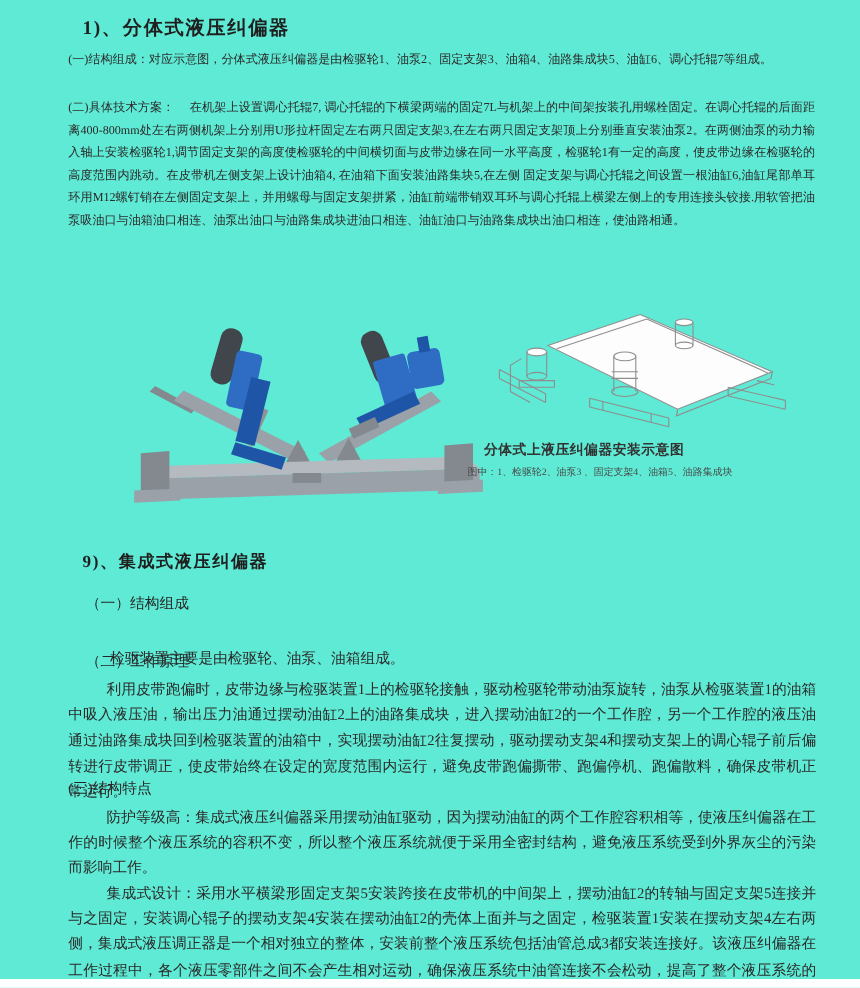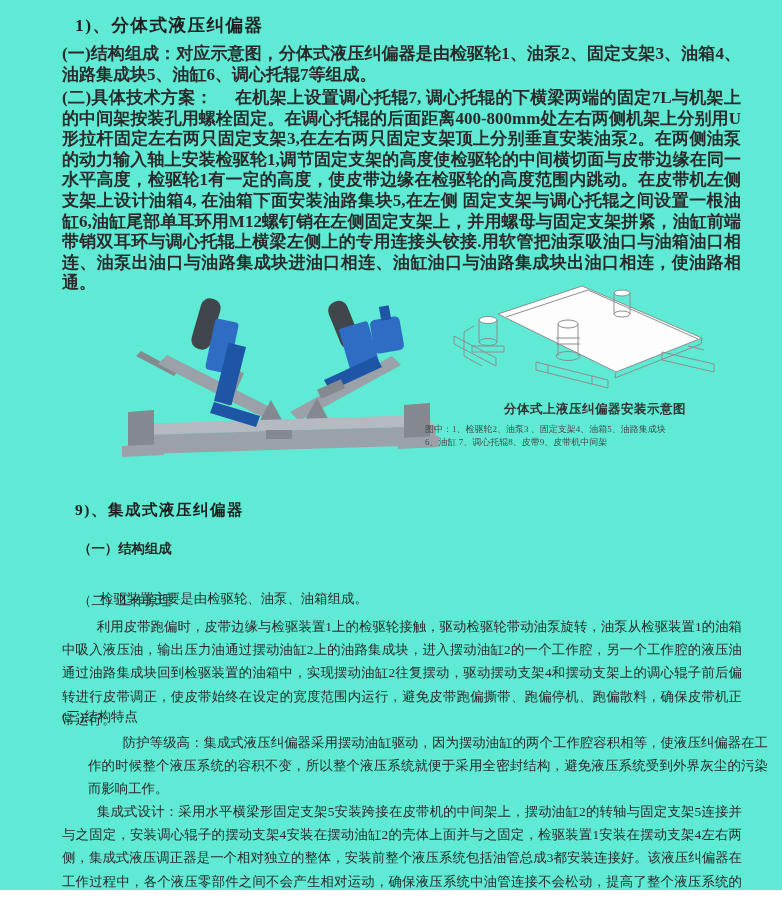--- a/index.html
+++ b/index.html
@@ -1,36 +1,36 @@
 <!DOCTYPE html>
 <html><head>
 <meta charset="utf-8">
 <style>
   html,body{margin:0;padding:0;background:#ffffff;}
   .page{position:relative;width:782px;height:890px;background:#5eead4;overflow:hidden;
         font-family:"Liberation Serif","DejaVu Serif",serif;color:#2a2a2a;}
   .abs{position:absolute;}
   .title1{left:75px;top:13px;font-size:17.5px;font-weight:bold;letter-spacing:1.5px;color:#1f1f1f;}
   .title2{left:75px;top:500px;font-size:15.5px;font-weight:bold;letter-spacing:1.5px;color:#1f1f1f;}
-  .s1para{left:62px;width:679px;font-size:17px;line-height:20.6px;text-align:justify;text-justify:inter-ideograph;font-weight:bold;}
+  .s1para{left:62px;width:679px;font-size:11px;line-height:20.6px;text-align:justify;text-justify:inter-ideograph;}
   .s1p1{top:44px;}
   .s1p2{top:88px;}
   .photo{left:118px;top:284px;width:322px;height:188px;}
   .diagram{left:452px;top:280px;width:285px;height:118px;}
-  .caption{left:440px;top:401px;width:310px;text-align:center;font-size:12.5px;font-weight:600;color:#333;letter-spacing:0.5px;}
+  .caption{left:440px;top:401px;width:310px;text-align:left;font-size:12.5px;font-weight:600;color:#333;letter-spacing:0.5px;}
   .legend{left:425px;top:423px;width:330px;text-align:left;font-size:9px;line-height:12.5px;color:#4a4a4a;}
   .s2head{font-size:13.4px;color:#262626;}
-  .h-a{left:78px;top:540px;font-weight:bold;}
+  .h-a{left:78px;top:540px;}
   .h-b{left:78px;top:592px;}
   .h-c{left:62px;top:708px;}
   .s2line{left:100px;width:642px;font-size:13.4px;}
   .s2l1{top:566px;}
   .s2para{left:62px;width:680px;font-size:13.4px;line-height:23.2px;text-align:justify;text-indent:2.6em;}
   .s2p2{top:615px;}
-  .s2p3{top:731px;margin-left:26px;}
+  .s2p3{top:731px;}
   .s2p4{top:800px;}
   .ln{stroke:#8e8e8e;stroke-width:1;fill:none;}
   .lnf{stroke:#8e8e8e;stroke-width:1;fill:#fdfdfd;}
   svg{display:block;}
 </style>
 </head>
 <body>
 
 <div class="page">
 
@@ -121,21 +121,20 @@
         <line class="ln" x1="210" y1="72" x2="210" y2="80"></line>
         <line class="ln" x1="262" y1="84" x2="262" y2="92"></line>
         <line class="ln" x1="236" y1="66" x2="252" y2="70"></line>
       </g>
     </svg>
   </div>
 
   <div class="abs caption">分体式上液压纠偏器安装示意图</div>
   <div class="abs legend">
     <div>图中：1、检驱轮2、油泵3 、固定支架4、油箱5、油路集成块</div>
-    <div>6、油缸 7、调心托辊8、皮带9、皮带机中间架</div>
   </div>
 
   <div class="abs title2">9)、集成式液压纠偏器</div>
 
   <div class="abs s2head h-a">（一）结构组成</div>
   <div class="abs s2line" style="top:590px;">检驱装置主要是由检驱轮、油泵、油箱组成。</div>
 
   <div class="abs s2head h-b">（二）工作原理</div>
   <div class="abs s2para s2p2">利用皮带跑偏时，皮带边缘与检驱装置1上的检驱轮接触，驱动检驱轮带动油泵旋转，油泵从检驱装置1的油箱中吸入液压油，输出压力油通过摆动油缸2上的油路集成块，进入摆动油缸2的一个工作腔，另一个工作腔的液压油通过油路集成块回到检驱装置的油箱中，实现摆动油缸2往复摆动，驱动摆动支架4和摆动支架上的调心辊子前后偏转进行皮带调正，使皮带始终在设定的宽度范围内运行，避免皮带跑偏撕带、跑偏停机、跑偏散料，确保皮带机正常运行。</div>
 

